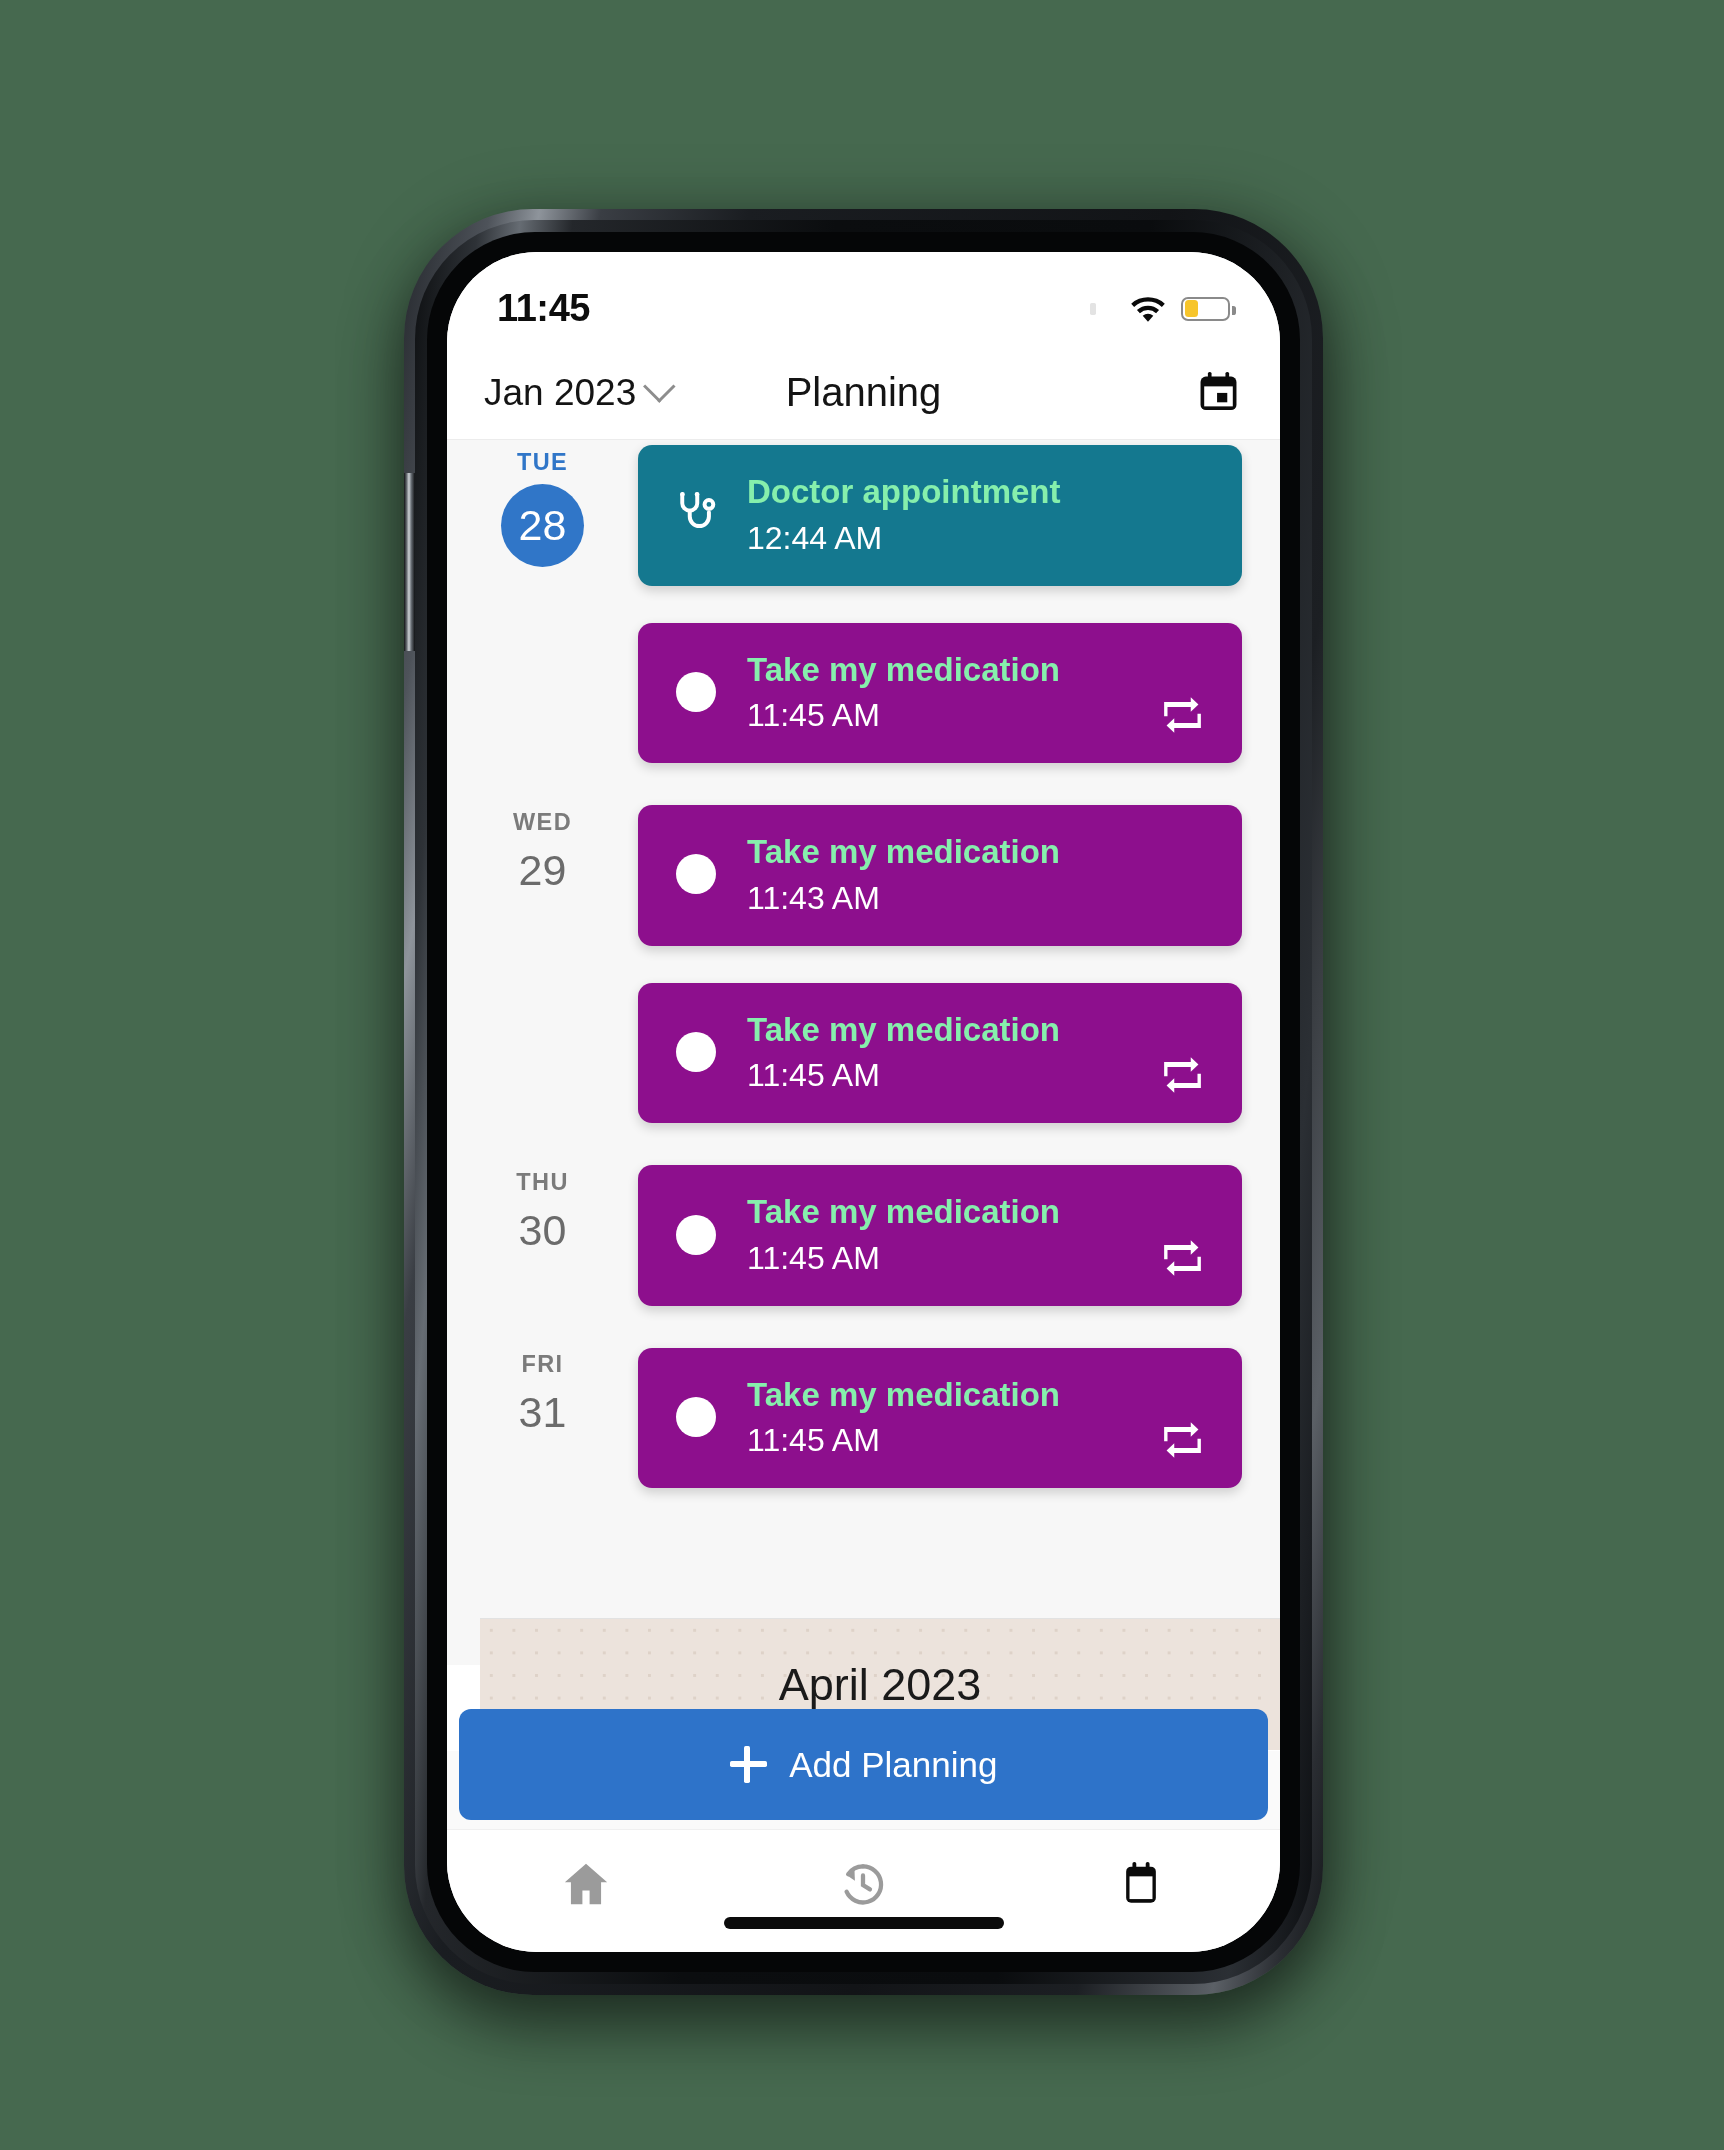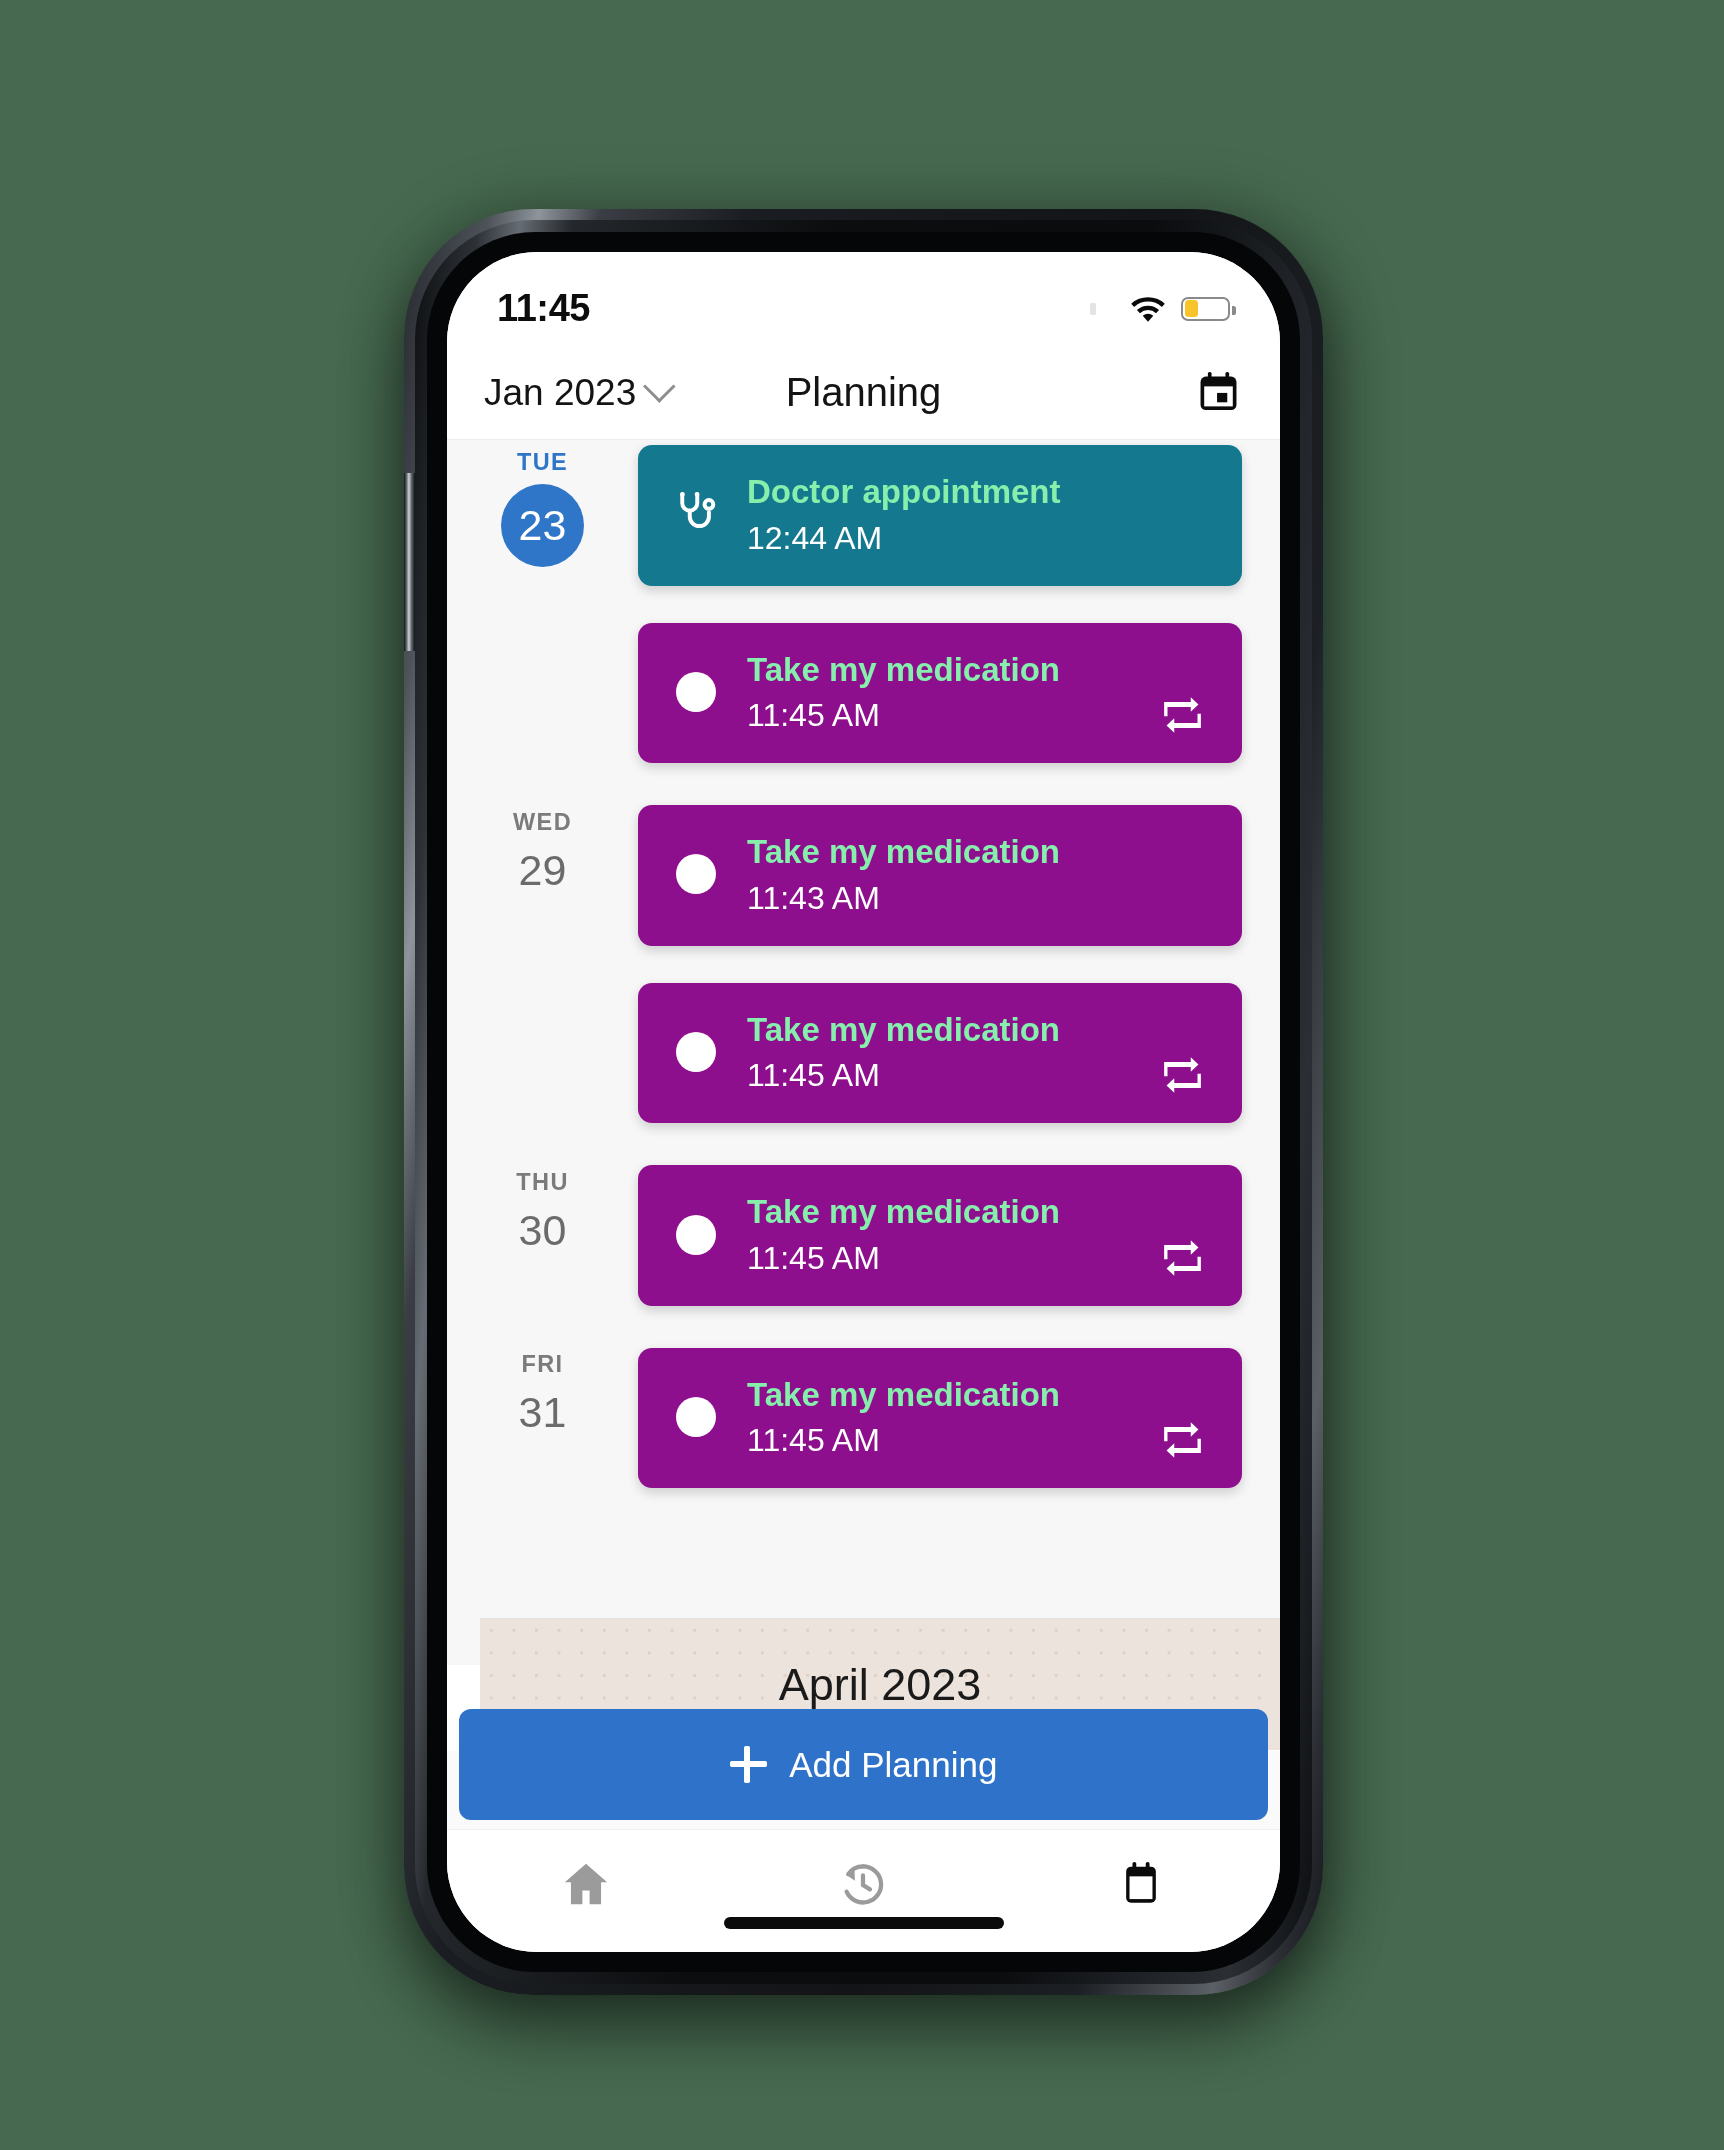--- a/index.html
+++ b/index.html
@@ -187,21 +187,21 @@
             <rect x="15.4" y="1.9" width="1.8" height="3.4" rx=".8" fill="#0b0b0b"></rect>
           </svg>
         </div>
       </div>
 
       <div class="body-area">
         <div id="day-rows">
             <div class="day-row" style="margin-bottom: 37px;">
               <div class="day-col today">
                 <div class="dow">TUE</div>
-                <div class="dnum">23</div>
+                <div class="dnum">28</div>
               </div>
               <div class="cards">
                 <div class="card teal">
                   <div class="card-icon">
                     <svg width="50" height="50" viewBox="0 0 24 24">
                       <path d="M5.4 2.6v4.2a3.6 3.6 0 0 0 7.2 0V2.6" fill="none" stroke="#fff" stroke-width="1.9" stroke-linecap="round"></path>
                       <path d="M9 10.4v2.8a4.6 4.6 0 0 0 9.2 0v-2.1" fill="none" stroke="#fff" stroke-width="1.9" stroke-linecap="round"></path>
                       <circle cx="18.2" cy="7.4" r="2.1" fill="none" stroke="#fff" stroke-width="1.9"></circle>
                       <rect x="4.4" y="1.4" width="2.2" height="2.2" rx="1" fill="#fff"></rect>
                       <rect x="11.4" y="1.4" width="2.2" height="2.2" rx="1" fill="#fff"></rect>

